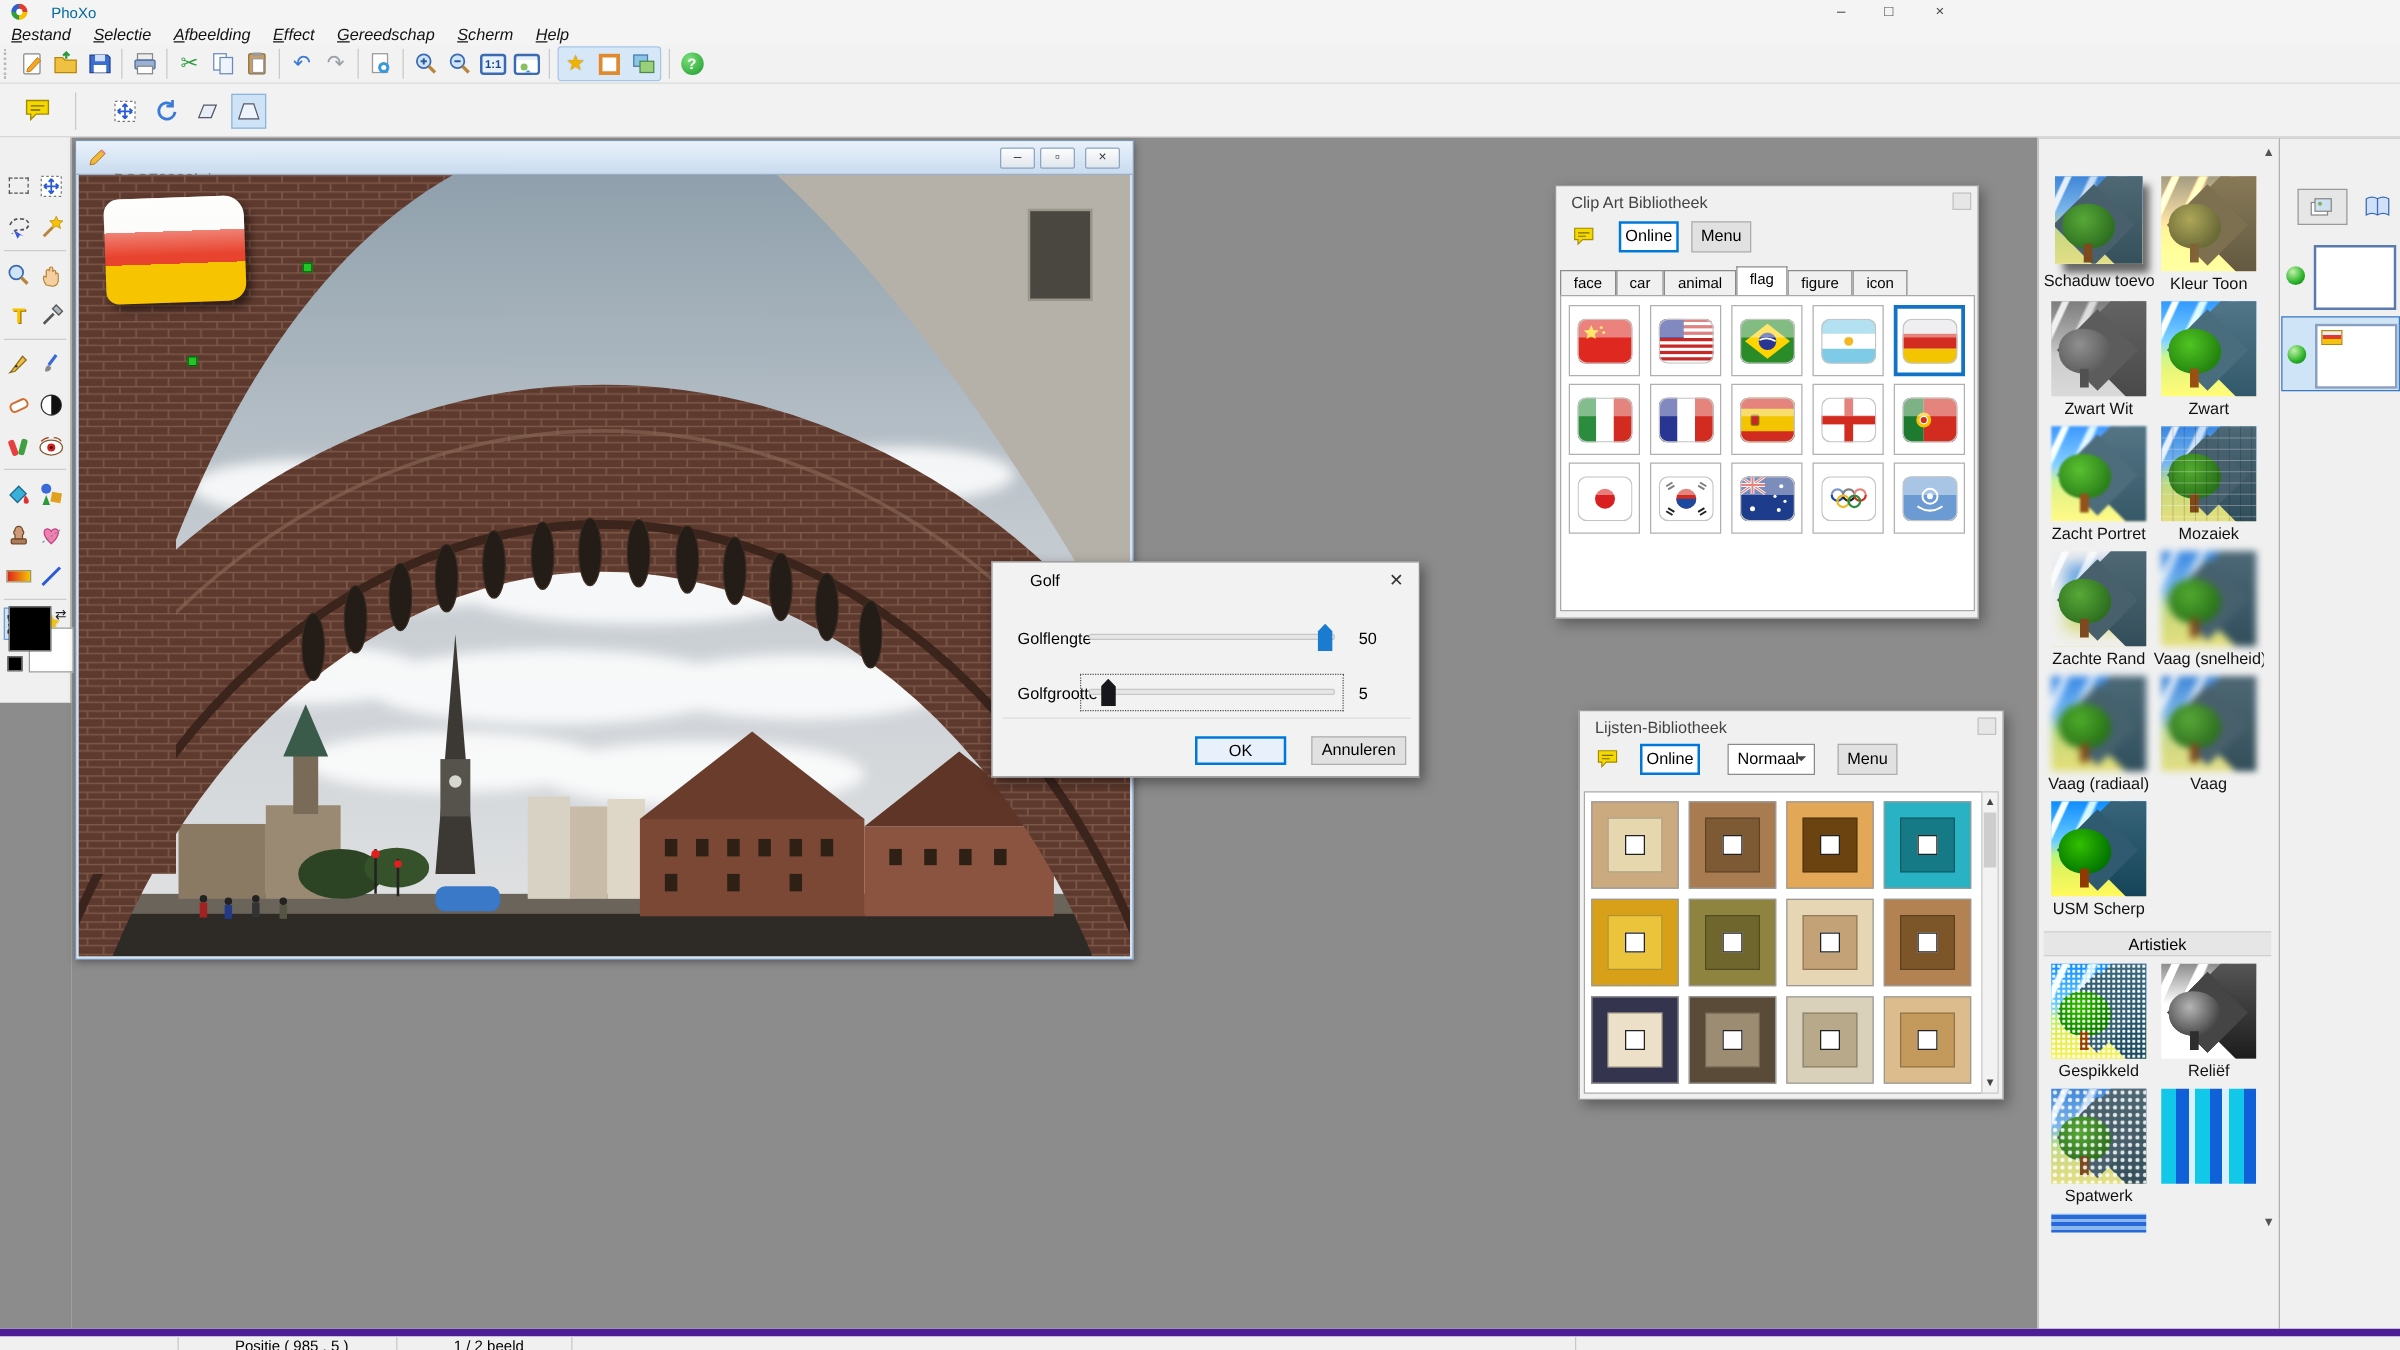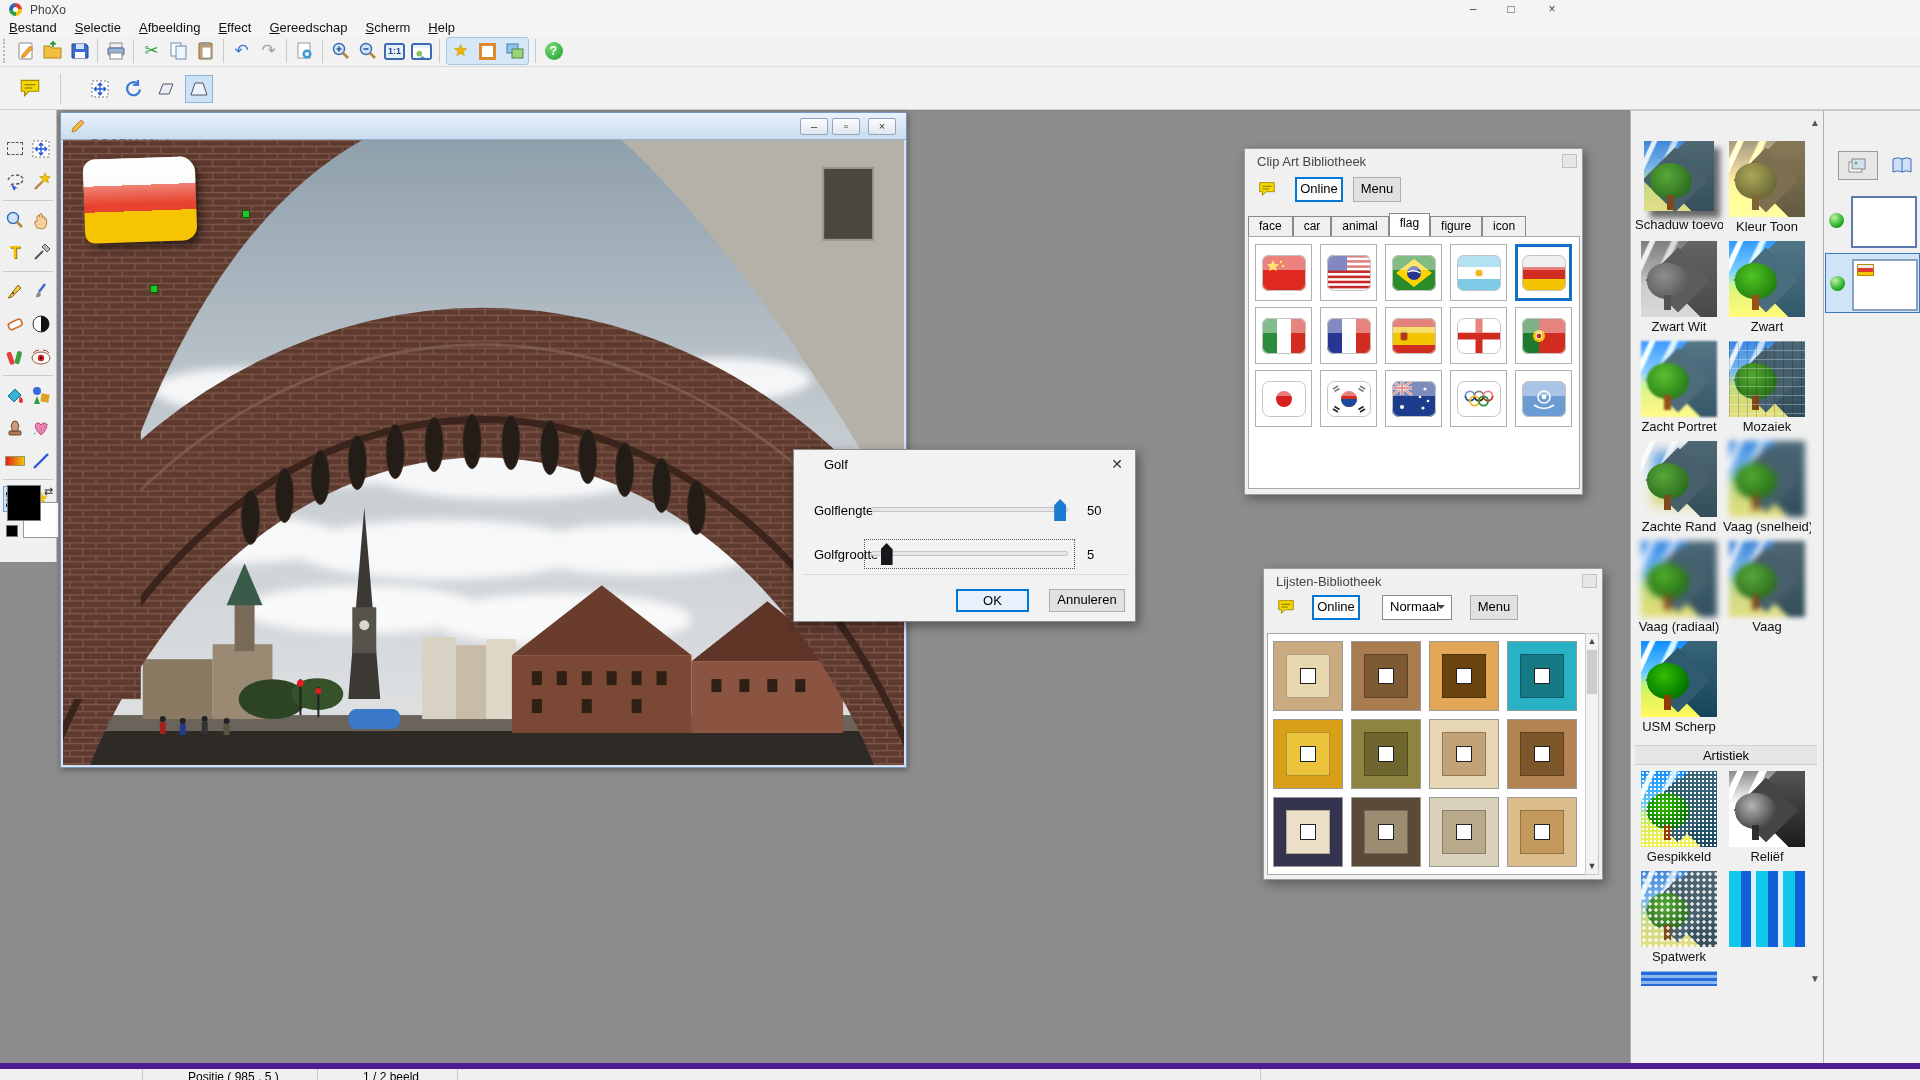--- a/index.html
+++ b/index.html
@@ -3,24 +3,24 @@
 <meta charset="utf-8">
 <style>
 *{margin:0;padding:0;box-sizing:border-box;font-family:"Liberation Sans",sans-serif;}
 html,body{width:1920px;height:1080px;}
 body{position:relative;background:#f0f0f0;overflow:hidden;font-size:13px;color:#000;}
 
 #titlebar{position:absolute;left:0;top:0;width:1920px;height:19px;background:#f4f4f4;}
 #app-icon{position:absolute;left:9px;top:3px;width:13px;height:13px;border-radius:50%;
  background:conic-gradient(#e23a2e 0 25%,#f6c200 0 50%,#2f9e3f 0 75%,#2f62c8 0);}
 #app-icon::after{content:"";position:absolute;left:4px;top:4px;width:5px;height:5px;border-radius:50%;background:#fff;}
-#app-title{position:absolute;left:30px;top:3px;font-size:12px;color:#404040;}
+#app-title{position:absolute;left:41px;top:3px;font-size:12px;color:#0369a1;}
 .wc{position:absolute;top:0;width:36px;height:19px;text-align:center;line-height:19px;font-size:12px;color:#444;}
 
-#menubar{position:absolute;left:0;top:19px;width:1920px;height:17px;background:#f4f4f4;}
+#menubar{position:absolute;left:0;top:19px;width:1920px;height:17px;background:#f4f4f4;font-style:italic;}
 .menu-item{display:inline-block;padding:1px 9px;font-size:13px;color:#111;}
 .menu-item u{text-decoration:underline;}
 
 #toolbar{position:absolute;left:0;top:36px;width:1920px;height:31px;background:#f2f2f2;border-bottom:1px solid #dcdcdc;display:flex;align-items:center;}
 #tb-grip{width:4px;height:24px;margin:0 5px 0 3px;border-left:2px dotted #b8b8b8;}
 .tb-btn{width:27px;height:26px;display:flex;align-items:center;justify-content:center;}
 .tb-sep{width:1px;height:24px;background:#c9c9c9;margin:0 4px;}
 .hlgroup{display:flex;background:#d6e7f8;border:1px solid #a6c6e6;border-radius:3px;margin:0 2px;}
 .g{font-size:17px;line-height:22px;display:inline-block;}
 .chip{display:inline-block;width:21px;height:17px;background:#e8f0fa;border:2px solid #3a6ab0;border-radius:3px;color:#1a4a8a;font-size:9px;font-weight:bold;line-height:12px;text-align:center;overflow:hidden;}

